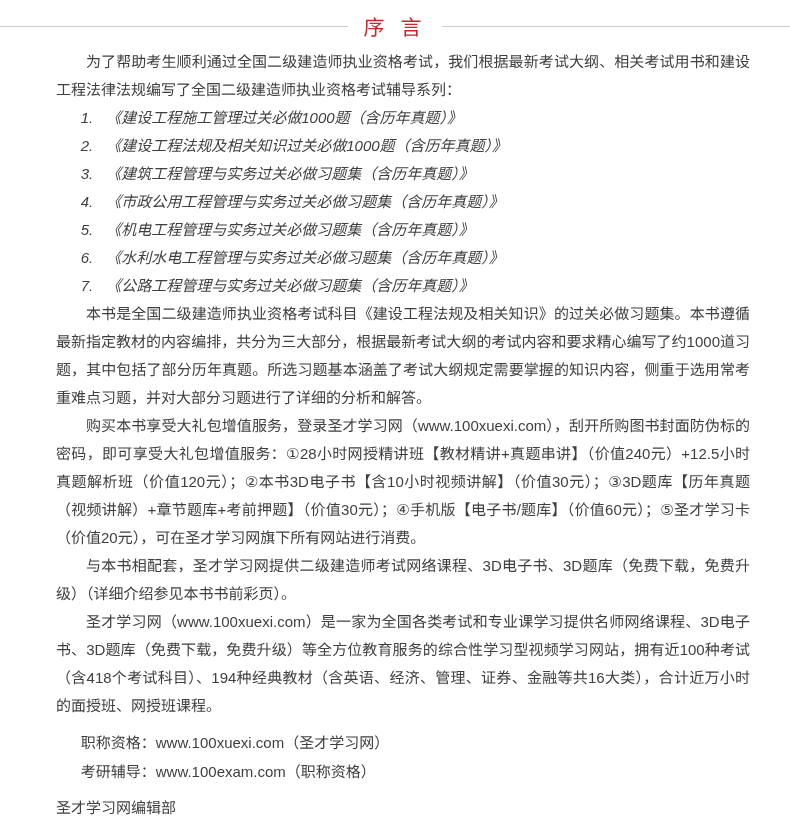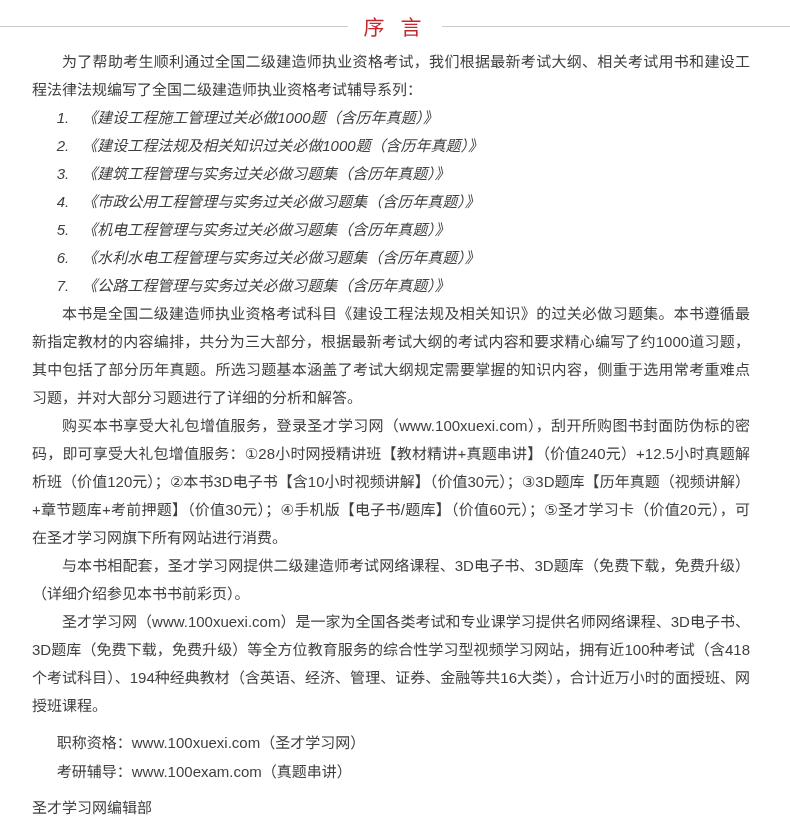--- a/index.html
+++ b/index.html
@@ -39,21 +39,21 @@
   .preface-title{
     margin:0 16px;
     font-size:21px;
     font-weight:400;
     letter-spacing:5px;
     color:var(--title-red);
     white-space:nowrap;
   }
   
   .content{
-    padding:6px 40px 0 32px;
+    padding:6px 40px 0 56px;
     font-size:15px;
     line-height:28px;
   }
   .content p{
     margin:0;
     text-align:justify;
     text-indent:2em;
   }
   .series{
     margin:0;
@@ -125,21 +125,21 @@
 
     <p>与本书相配套，圣才学习网提供二级建造师考试网络课程、3D电子书、3D题库（免费下载，免费升级）（详细介绍参见本书书前彩页）。</p>
 
     <p>圣才学习网（www.100xuexi.com）是一家为全国各类考试和专业课学习提供名师网络课程、3D电子书、3D题库（免费下载，免费升级）等全方位教育服务的综合性学习型视频学习网站，拥有近100种考试（含418个考试科目）、194种经典教材（含英语、经济、管理、证券、金融等共16大类），合计近万小时的面授班、网授班课程。</p>
 
     <div class="contact">
       <div class="contact-line">
         <span>职称资格：</span><span>www.100xuexi.com</span><span>（圣才学习网）</span>
       </div>
       <div class="contact-line">
-        <span>考研辅导：</span><span>www.100exam.com</span><span>（真题串讲）</span>
+        <span>考研辅导：</span><span>www.100exam.com</span><span>（职称资格）</span>
       </div>
     </div>
 
     <div class="signature-row">
       <span>圣才学习网编辑部</span>
     </div>
 
   </div>
 </div>
 

